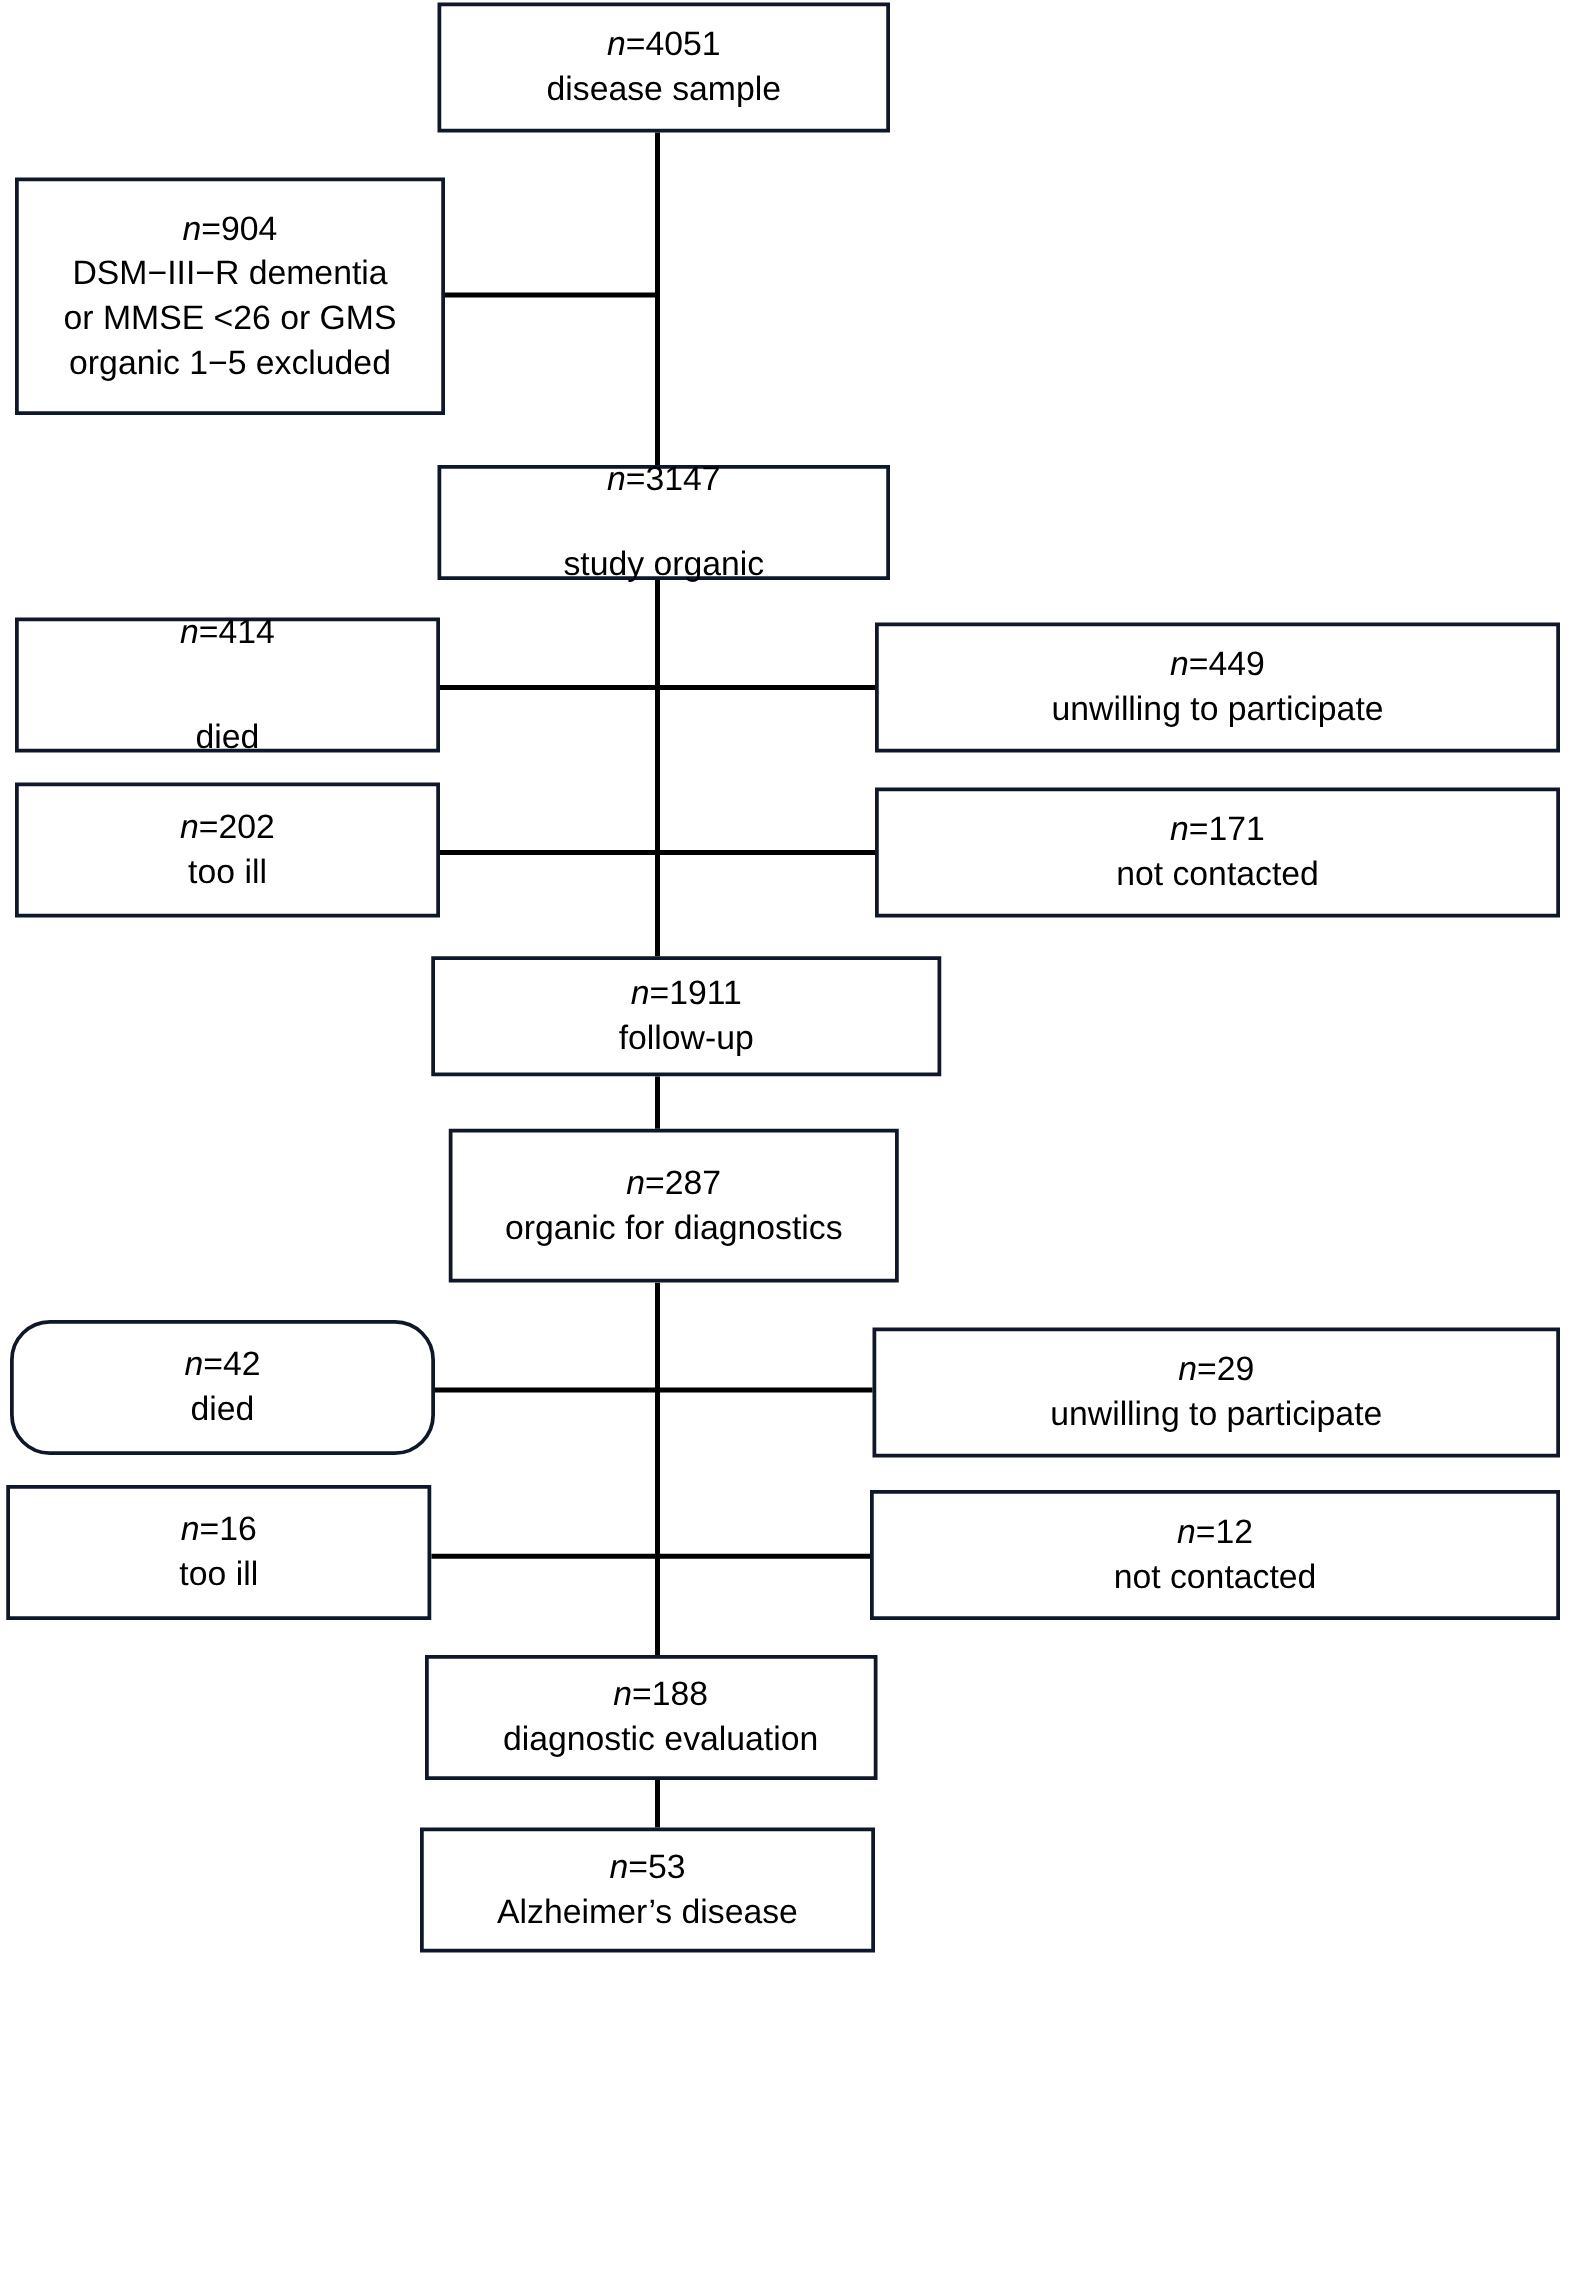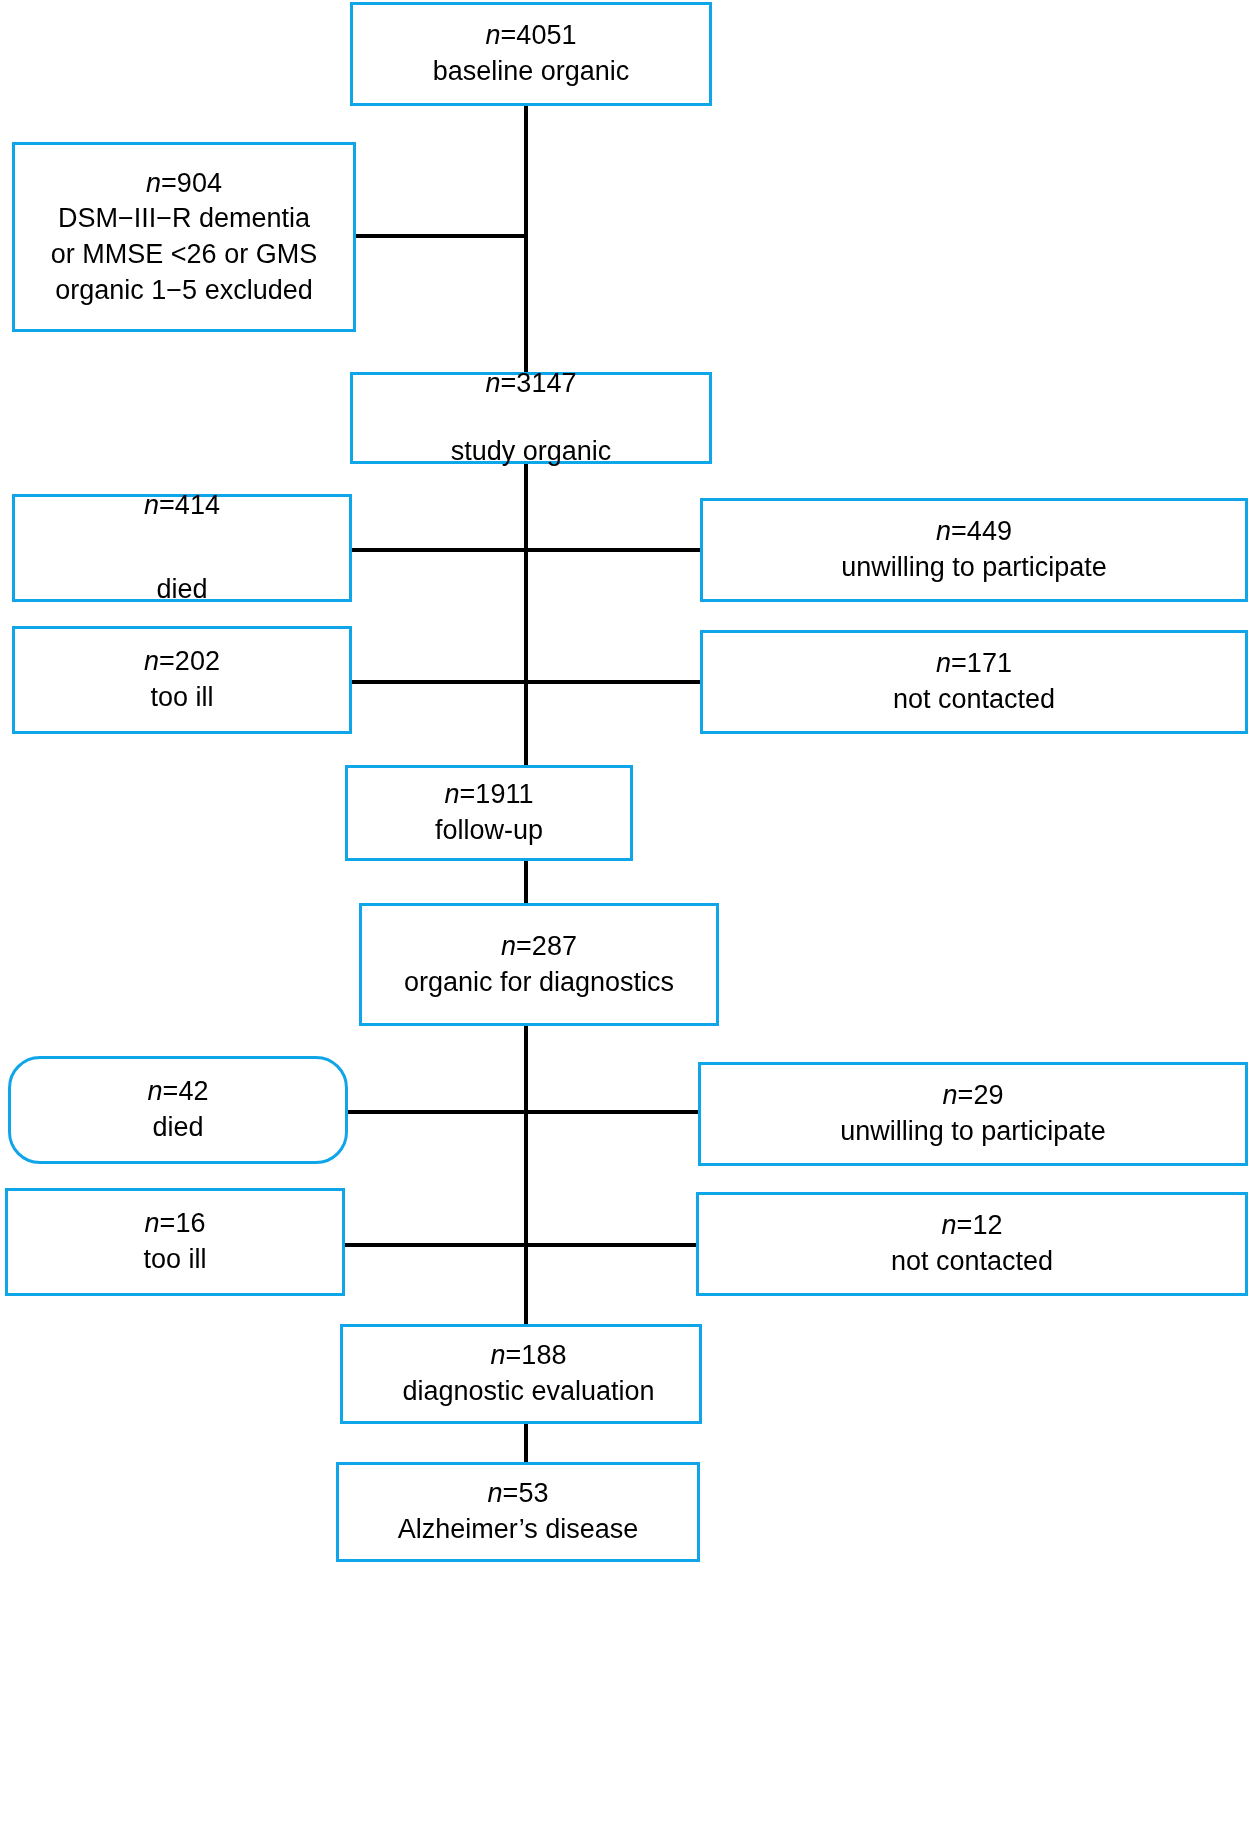--- a/index.html
+++ b/index.html
@@ -15,21 +15,21 @@
   #flowchart {
     position: relative;
     width: 1256px;
     height: 1824px;
     background: #ffffff;
     overflow: hidden;
   }
   .node {
     position: absolute;
     box-sizing: border-box;
-    border: 3px solid #0ea5e9;
+    border: 3px solid #0f172a;
     background: #ffffff;
     display: flex;
     flex-direction: column;
     align-items: center;
     justify-content: center;
     text-align: center;
     z-index: 3;
     line-height: 1.32;
   }
   .node .line {
@@ -73,21 +73,21 @@
   <div class="connector v" style="left:524px; top:1026px; height:300px;"></div>
   <div class="connector h" style="left:348px; top:1110px; width:178px;"></div>
   <div class="connector h" style="left:524px; top:1110px; width:176px;"></div>
   <div class="connector h" style="left:345px; top:1243px; width:181px;"></div>
   <div class="connector h" style="left:524px; top:1243px; width:176px;"></div>
 
   <div class="connector v" style="left:524px; top:1424px; height:40px;"></div>
 
   <div class="node" style="left:350px; top:2px; width:362px; height:104px;">
     <span class="line n"><em>n</em>=4051</span>
-    <span class="line">baseline organic</span>
+    <span class="line">disease sample</span>
   </div>
 
   <div class="node" style="left:12px; top:142px; width:344px; height:190px;">
     <span class="line n"><em>n</em>=904</span>
     <span class="line">DSM−III−R dementia</span>
     <span class="line">or MMSE &lt;26 or GMS</span>
     <span class="line">organic 1−5 excluded</span>
   </div>
 
   <div class="node" style="left:350px; top:372px; width:362px; height:92px;gap:32px;">
@@ -108,21 +108,21 @@
   <div class="node" style="left:12px; top:626px; width:340px; height:108px;">
     <span class="line n"><em>n</em>=202</span>
     <span class="line">too ill</span>
   </div>
 
   <div class="node" style="left:700px; top:630px; width:548px; height:104px;">
     <span class="line n"><em>n</em>=171</span>
     <span class="line">not contacted</span>
   </div>
 
-  <div class="node" style="left:345px; top:765px; width:288px; height:96px;">
+  <div class="node" style="left:345px; top:765px; width:408px; height:96px;">
     <span class="line n"><em>n</em>=1911</span>
     <span class="line">follow-up</span>
   </div>
 
   <div class="node" style="left:359px; top:903px; width:360px; height:123px;">
     <span class="line n"><em>n</em>=287</span>
     <span class="line">organic for diagnostics</span>
   </div>
 
   <div class="node" style="left:8px; top:1056px; width:340px; height:108px;border-radius:32px;">

